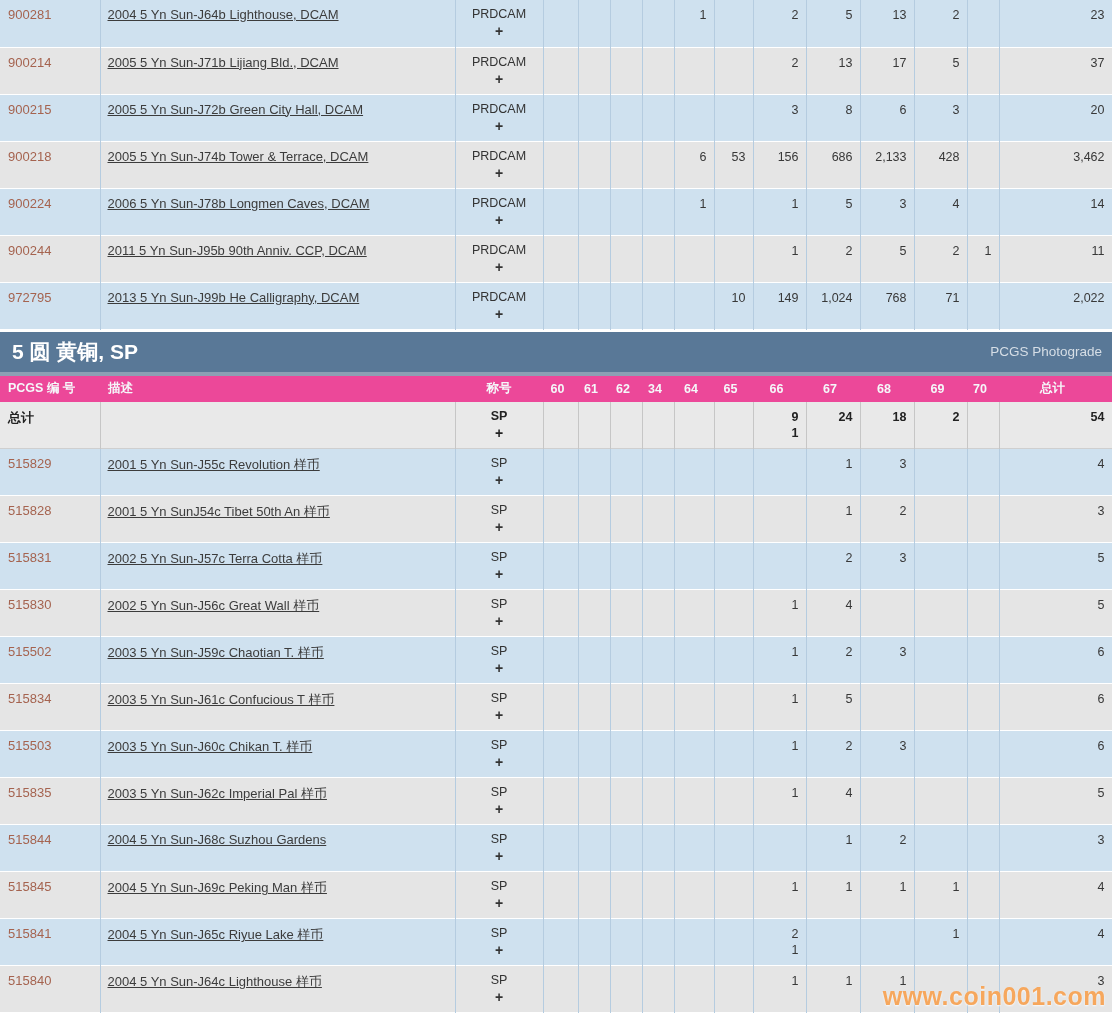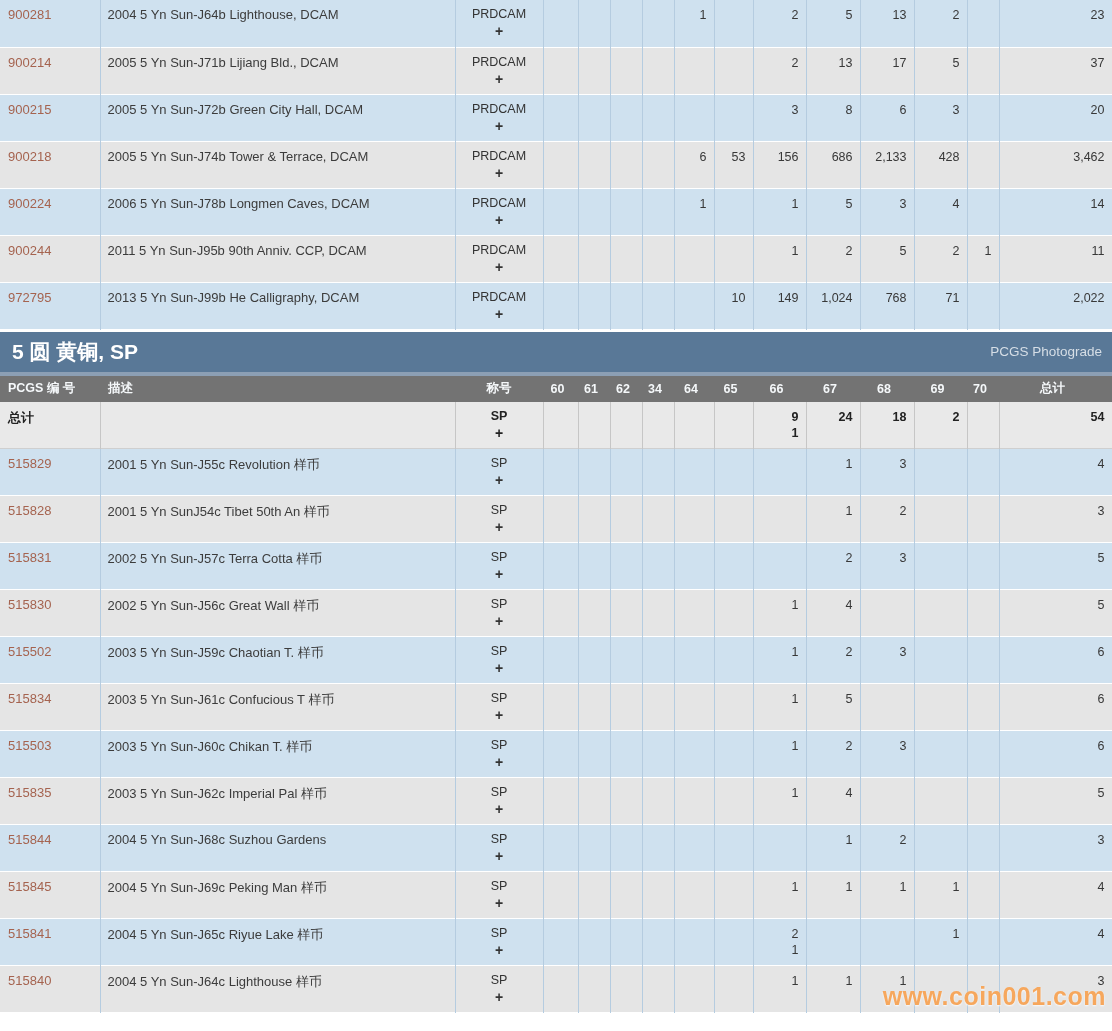--- a/index.html
+++ b/index.html
@@ -17,40 +17,40 @@
     table-layout: fixed;
     border-collapse: collapse;
   }
   td, th { overflow: hidden; }
   
   tr.row-blue  { background: #cfe1ef; }
   tr.row-white { background: #e5e5e5; }
   tbody tr { border-bottom: 1px solid #ffffff; margin-top: 20px; }
   tbody td { border-right: 1px solid #b5cce0; vertical-align: top; height: 47px; }
   td.cell-id   { padding: 7px 0 0 8px; font-size: 13px; color: #a5634f; }
-  td.cell-desc { padding: 7px 0 12px 7px; font-size: 13px; color: #3c3c3c; }
+  td.cell-desc { padding: 7px 0 12px 7px; font-size: 13px; color: #3c3c3c; text-decoration: underline; }
   td.cell-desig{ text-align: center; padding-top: 7px; font-size: 12.5px; color: #333; }
   td.cell-desig .plus { font-weight: 700; font-size: 14px; margin-top: 2px; }
   td.cell-num  { text-align: right; padding: 7px 7px 0 0; font-size: 12.5px; color: #383838; }
   td.cell-num div { line-height: 16px; }
   
   .section-bar {
     margin-top: 2px;
     height: 44px;
     background: #597897;
     border-bottom: 4px solid #8c9fb4;
     display: flex;
     align-items: center;
     justify-content: space-between;
     padding: 0 10px 0 12px;
   }
   .section-title { color: #ffffff; font-weight: 700; font-size: 21px; }
   .photograde-link { color: #d6dee6; font-size: 13.5px; cursor: pointer; }
   
-  thead tr { background: #737373; }
+  thead tr { background: #ec4899; }
   thead th {
     color: #f5f8fa; font-size: 12.5px; font-weight: 700;
     height: 26px; vertical-align: middle; white-space: nowrap;
   }
   th.h-left   { text-align: left; padding-left: 8px; }
   th.h-center { text-align: center; }
   th.h-right  { padding-right: 6px; }
   
   tr.row-total { background: #e9e9e9; border-bottom: 1px solid #cfcfcf; }
   tr.row-total td { border-right: 1px solid #c6c6c6; font-weight: 700; color: #222; }

